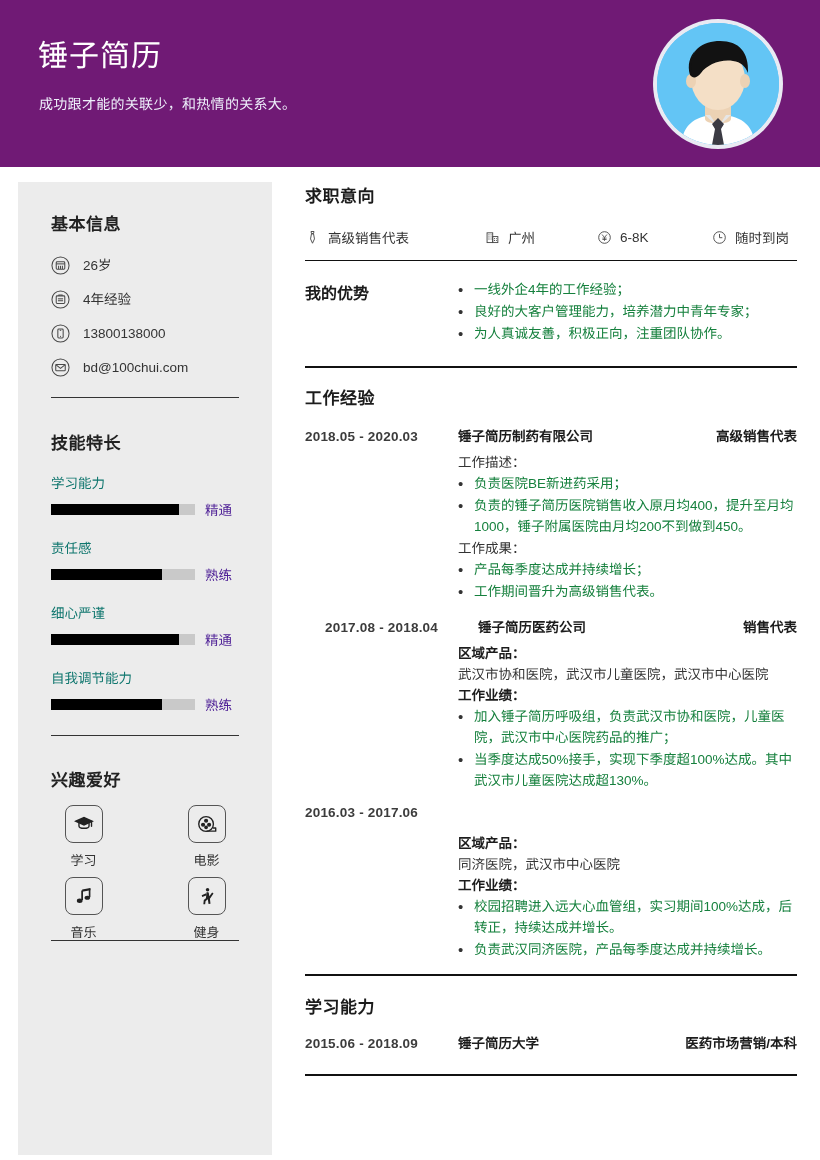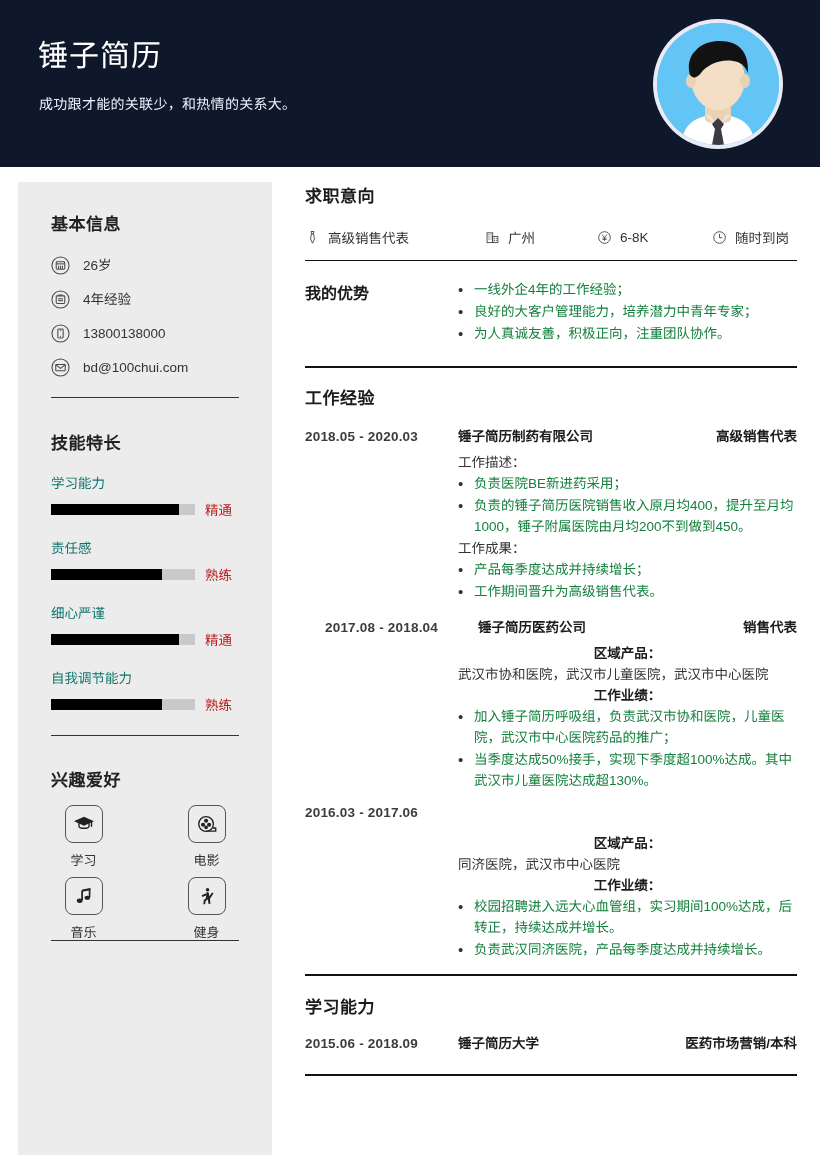--- a/index.html
+++ b/index.html
@@ -17,21 +17,21 @@
     overflow: hidden;
   }
 
   
   .header {
     position: absolute;
     left: 0;
     top: 0;
     width: 820px;
     height: 167px;
-    background: #0f172a;
+    background: #701a75;
     box-sizing: border-box;
   }
   .header-name {
     position: absolute;
     left: 38px;
     top: 38px;
     font-size: 30px;
     color: #ffffff;
     letter-spacing: 1px;
     font-weight: 400;
@@ -134,21 +134,21 @@
     background: #c9c9c9;
     flex: 0 0 144px;
   }
   .skill-fill {
     position: absolute;
     left: 0; top: 0; bottom: 0;
     background: #000000;
   }
   .skill-level {
     font-size: 13.5px;
-    color: #b91c1c;
+    color: #4c1d95;
     margin-left: 10px;
     white-space: nowrap;
   }
 
   
   .hobby-grid {
     display: flex;
     flex-wrap: wrap;
     margin-top: 14px;
     justify-content: space-between;
@@ -288,21 +288,21 @@
   }
   .exp-body {
     margin-left: 153px;
     margin-top: 7px;
   }
   .exp-sub {
     font-size: 13.5px;
     color: #333333;
     line-height: 21px;
   }
-  .exp-sub.bold { font-weight: bold; color: #1c1c1c; text-align: center; }
+  .exp-sub.bold { font-weight: bold; color: #1c1c1c; }
 
   
   .edu-head {
     display: flex;
     align-items: baseline;
     margin-top: 14px;
   }
 </style>
 </head>
 <body>

